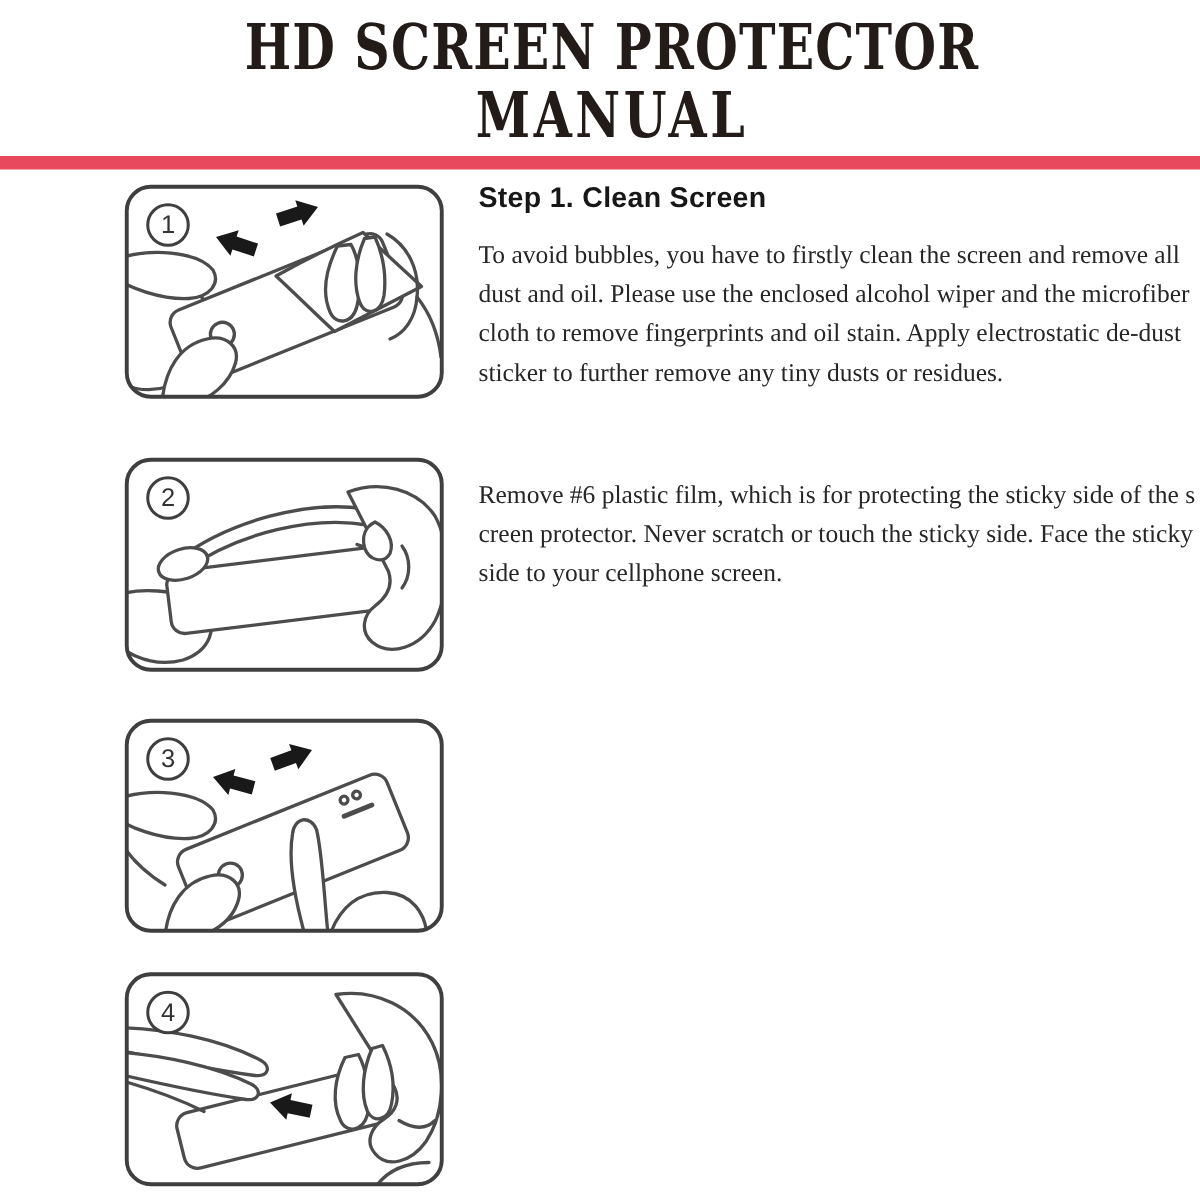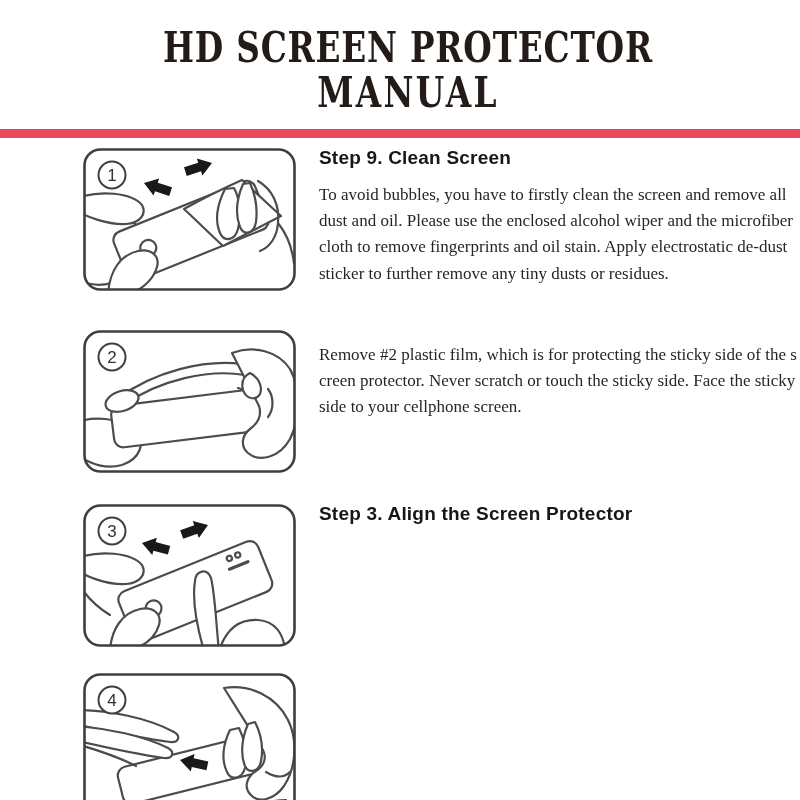--- a/index.html
+++ b/index.html
@@ -64,21 +64,21 @@
   .frame{fill:none;stroke:#3f3f3f;stroke-width:2.6;}
   .badge-circle{fill:#ffffff;stroke:#3f3f3f;stroke-width:2;}
   .badge-num{font-family:"Liberation Sans",sans-serif;font-size:17px;fill:#333333;text-anchor:middle;}
 </style>
 </head>
 <body>
 
 <div class="page">
 
   <header class="title-block">
-    <h1 style="margin:16px;font-size:0;padding-left:16px;">
+    <h1 style="margin:0;font-size:0;padding-left:16px;">
       <span class="title-line">HD SCREEN PROTECTOR</span>
       <span class="title-line title-line2">MANUAL</span>
     </h1>
   </header>
   <div class="divider" style="background: rgb(232, 73, 92);"></div>
 
   <main class="steps">
 
     <section class="step-row r1">
       <figure class="illus" style="margin:0;">
@@ -115,21 +115,21 @@
             </g>
           </g>
           <rect class="frame" x="2.5" y="2.5" width="210" height="140" rx="16"></rect>
           <g>
             <circle class="badge-circle" cx="30" cy="28" r="13.5"></circle>
             <text class="badge-num" x="30" y="28" dominant-baseline="central">1</text>
           </g>
         </svg>
       </figure>
       <div class="step-text">
-        <h2 class="step-heading">Step 9. Clean Screen</h2>
+        <h2 class="step-heading">Step 1. Clean Screen</h2>
         <p class="step-body">To avoid bubbles, you have to firstly clean the screen and remove all
 dust and oil. Please use the enclosed alcohol wiper and the microfiber
 cloth to remove fingerprints and oil stain. Apply electrostatic de-dust
 sticker to further remove any tiny dusts or residues.</p>
       </div>
     </section>
 
     <section class="step-row r2">
       <figure class="illus" style="margin:0;">
         <svg width="215" height="145" viewBox="0 0 215 145">
@@ -161,21 +161,21 @@
             </g>
           </g>
           <rect class="frame" x="2.5" y="2.5" width="210" height="140" rx="16"></rect>
           <g>
             <circle class="badge-circle" cx="30" cy="28" r="13.5"></circle>
             <text class="badge-num" x="30" y="28" dominant-baseline="central">2</text>
           </g>
         </svg>
       </figure>
       <div class="step-text">
-        <p class="step-body">Remove #2 plastic film, which is for protecting the sticky side of the s
+        <p class="step-body">Remove #6 plastic film, which is for protecting the sticky side of the s
 creen protector. Never scratch or touch the sticky side. Face the sticky
 side to your cellphone screen.</p>
       </div>
     </section>
 
     <section class="step-row r3">
       <figure class="illus" style="margin:0;">
         <svg width="215" height="145" viewBox="0 0 215 145">
           <defs>
               <clipPath id="clip3">
@@ -207,21 +207,20 @@
             </g>
           </g>
           <rect class="frame" x="2.5" y="2.5" width="210" height="140" rx="16"></rect>
           <g>
             <circle class="badge-circle" cx="30" cy="28" r="13.5"></circle>
             <text class="badge-num" x="30" y="28" dominant-baseline="central">3</text>
           </g>
         </svg>
       </figure>
       <div class="step-text">
-        <h2 class="step-heading">Step 3. Align the Screen Protector</h2>
       </div>
     </section>
 
     <section class="step-row r4">
       <figure class="illus" style="margin:0;">
         <svg width="215" height="145" viewBox="0 0 215 145">
           <defs>
               <clipPath id="clip4">
                 <rect x="2.5" y="2.5" width="210" height="140" rx="16"></rect>
               </clipPath>

